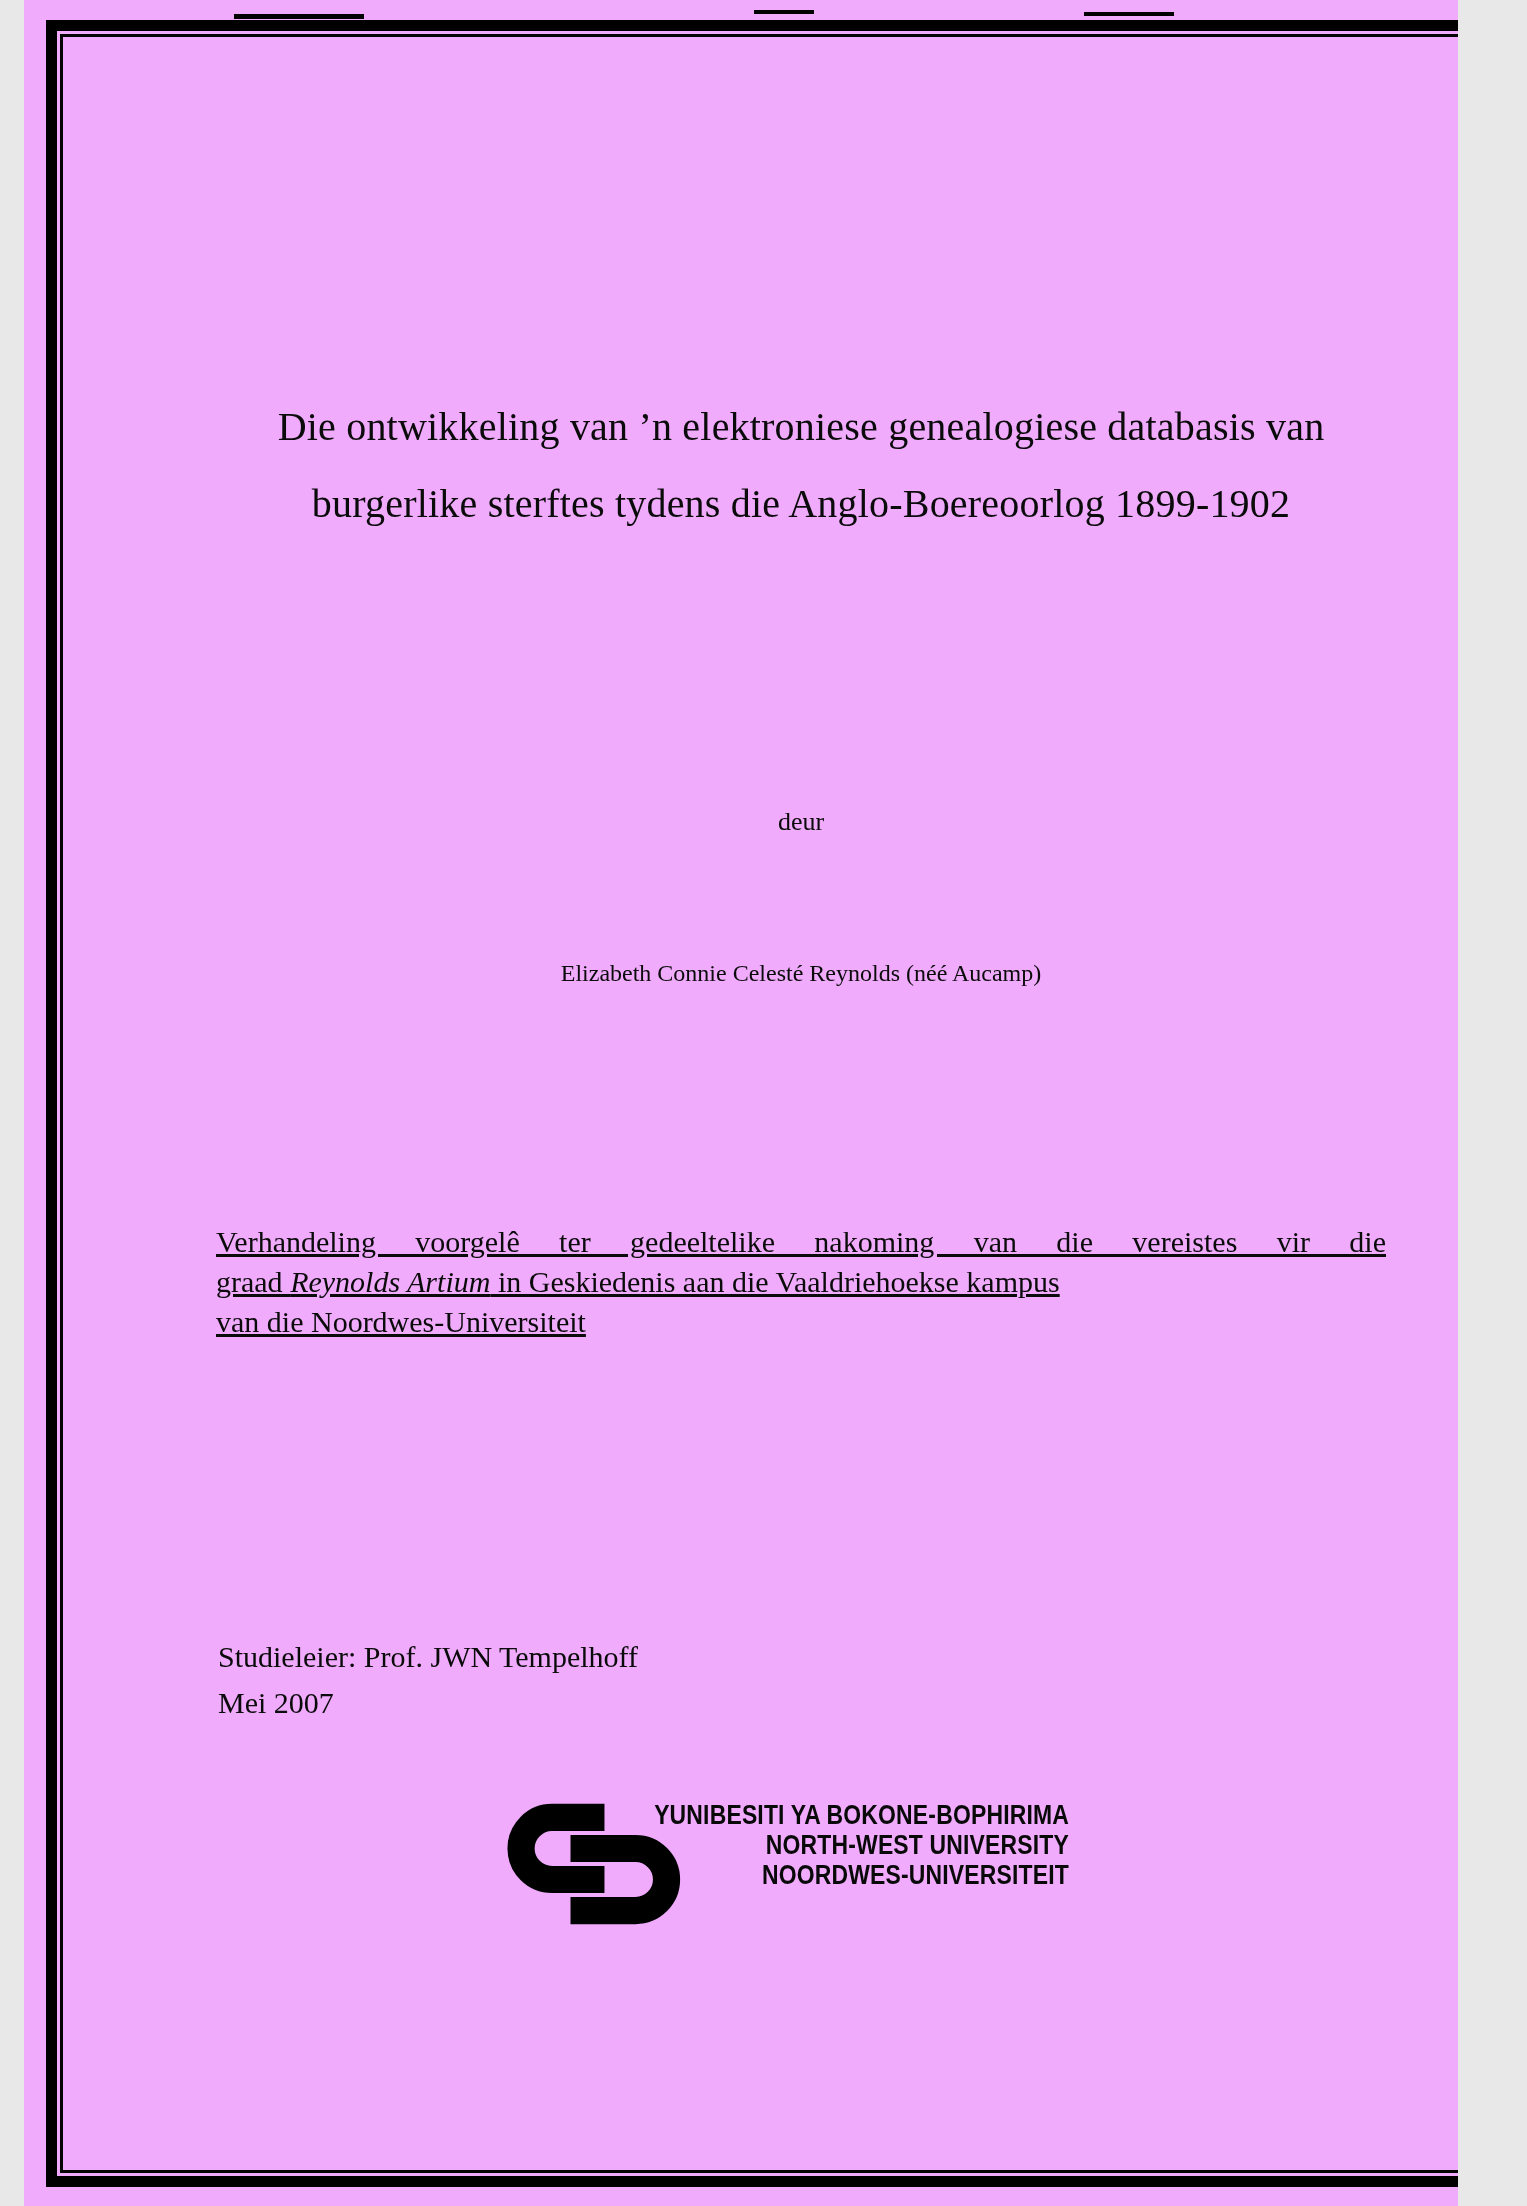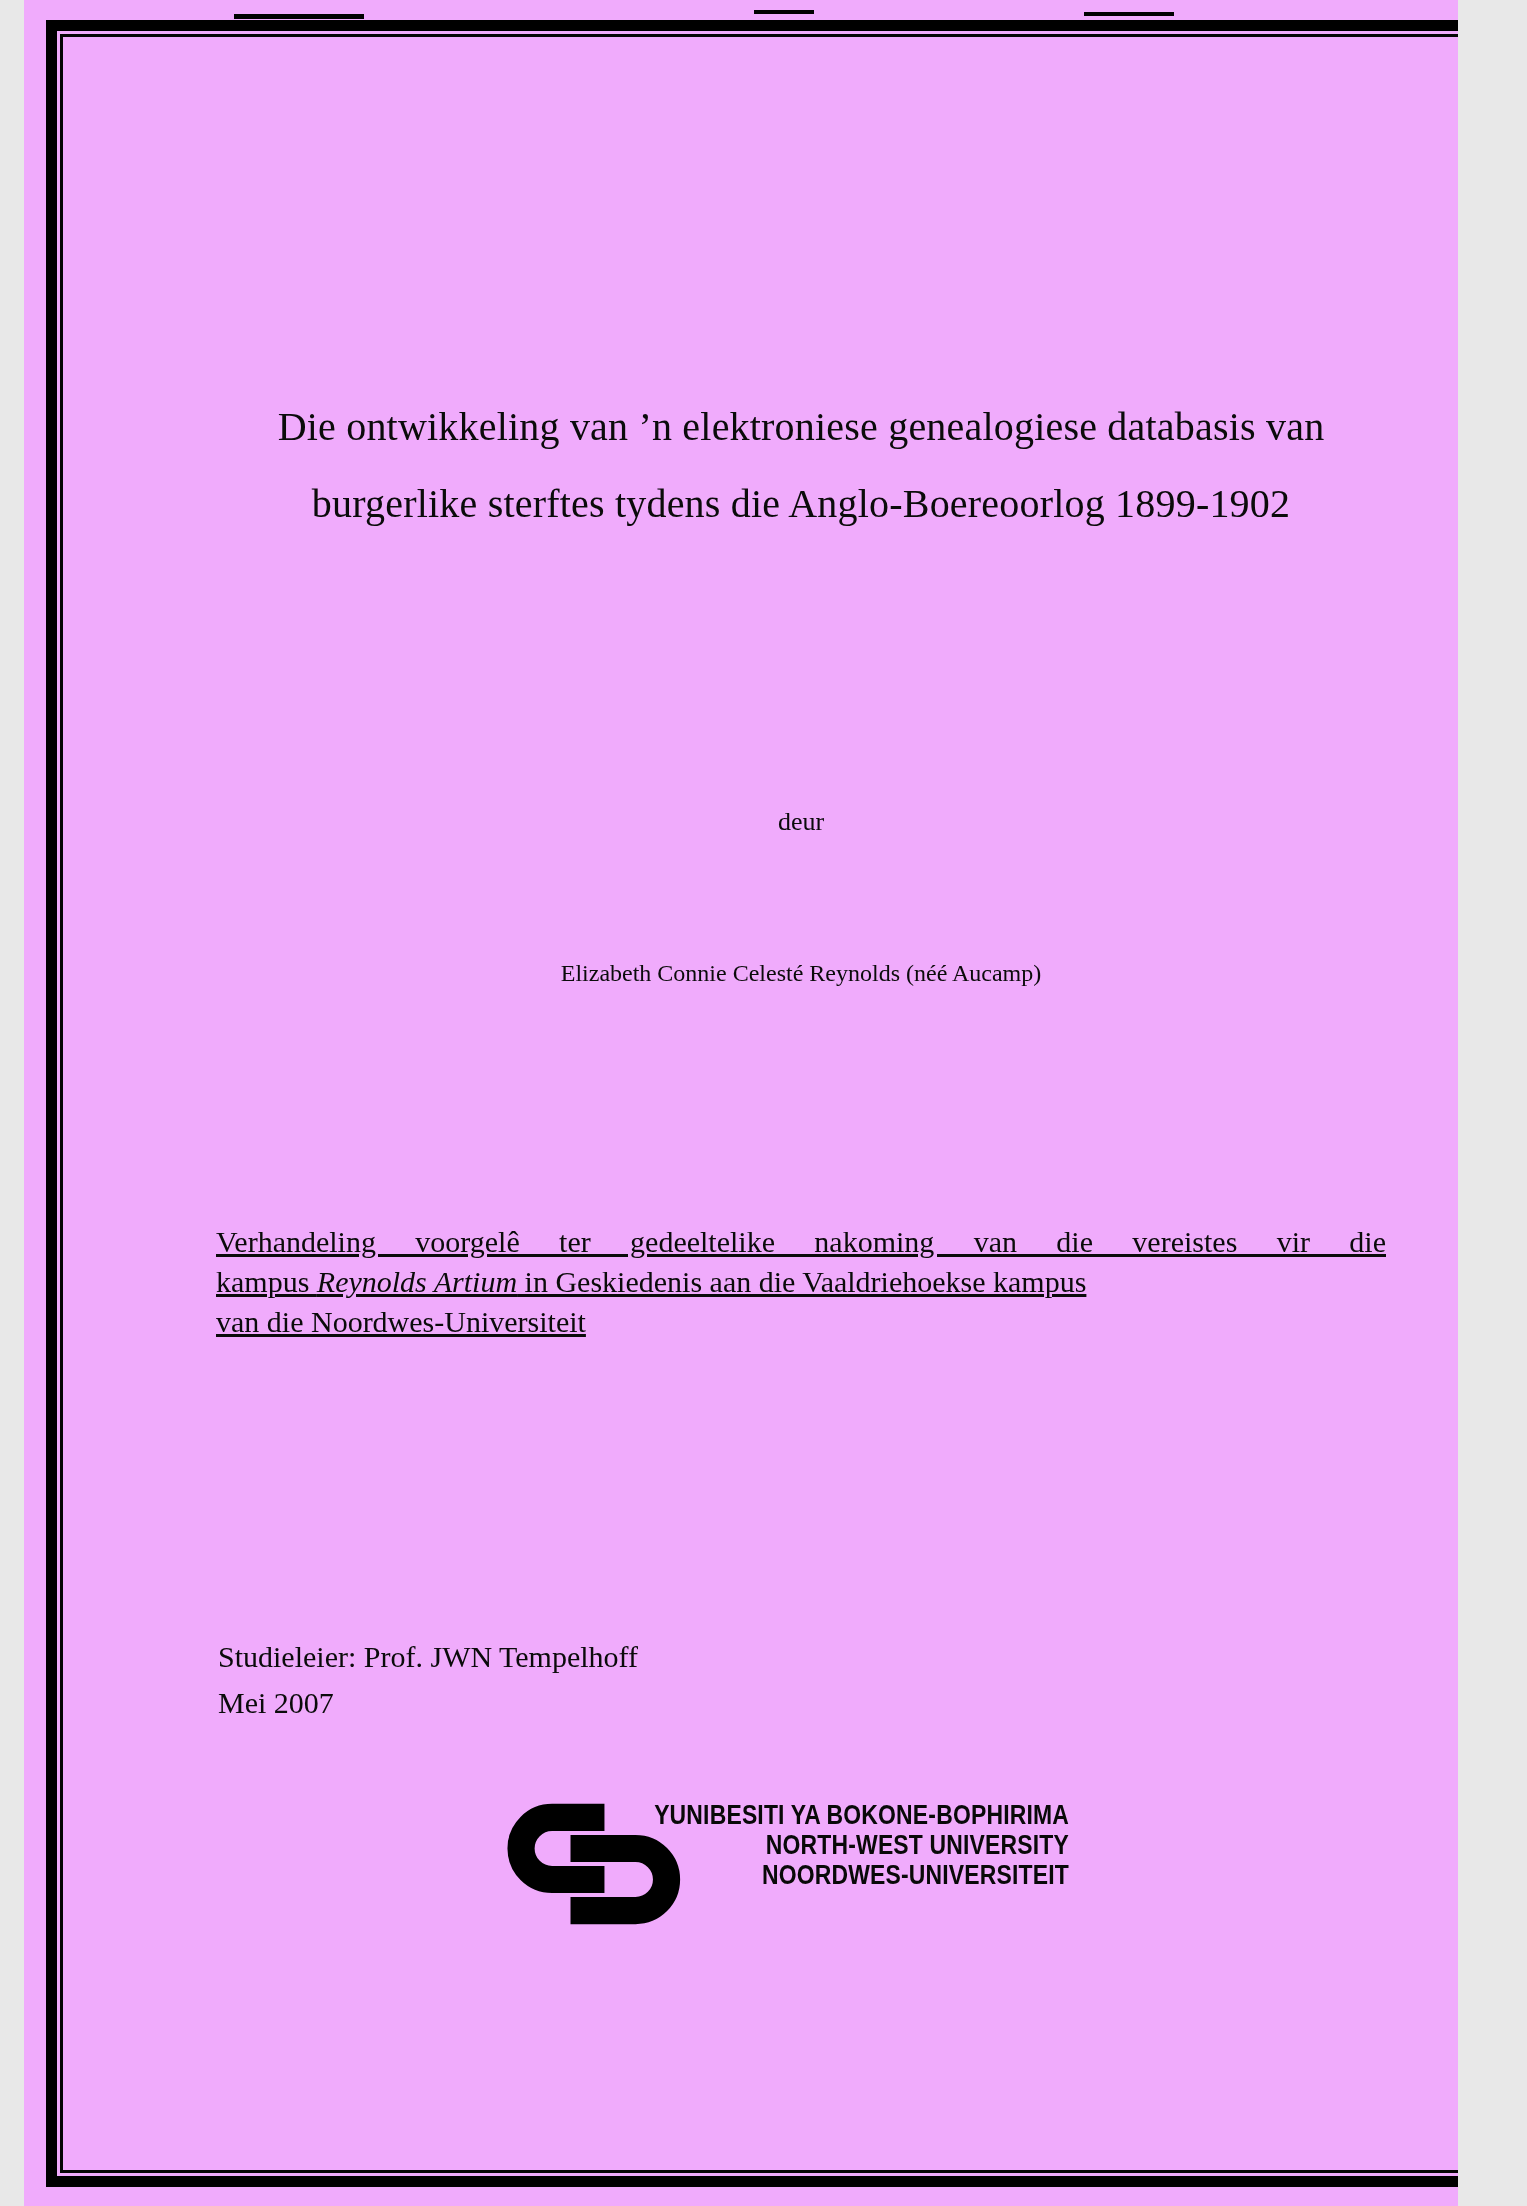--- a/index.html
+++ b/index.html
@@ -122,21 +122,21 @@
     <div>Die ontwikkeling van ’n elektroniese genealogiese databasis van</div>
     <div>burgerlike sterftes tydens die Anglo-Boereoorlog 1899-1902</div>
   </div>
 
   <div class="centerband byline">deur</div>
 
   <div class="centerband author">Elizabeth Connie Celesté Reynolds (néé Aucamp)</div>
 
   <div class="statement">
     <div class="line-justify">Verhandeling voorgelê ter gedeeltelike nakoming van die vereistes vir die</div>
-    <div><span>kampus </span><span class="it">Reynolds Artium</span><span> in Geskiedenis aan die Vaaldriehoekse kampus</span></div>
+    <div><span>graad </span><span class="it">Reynolds Artium</span><span> in Geskiedenis aan die Vaaldriehoekse kampus</span></div>
     <div>van die Noordwes-Universiteit</div>
   </div>
 
   <div class="supervisor-block">
     <div>Studieleier: Prof. JWN Tempelhoff</div>
     <div>Mei 2007</div>
   </div>
 
   <div class="logo-mark">
     <svg width="194" height="130" viewBox="0 0 200 134" preserveAspectRatio="none">

